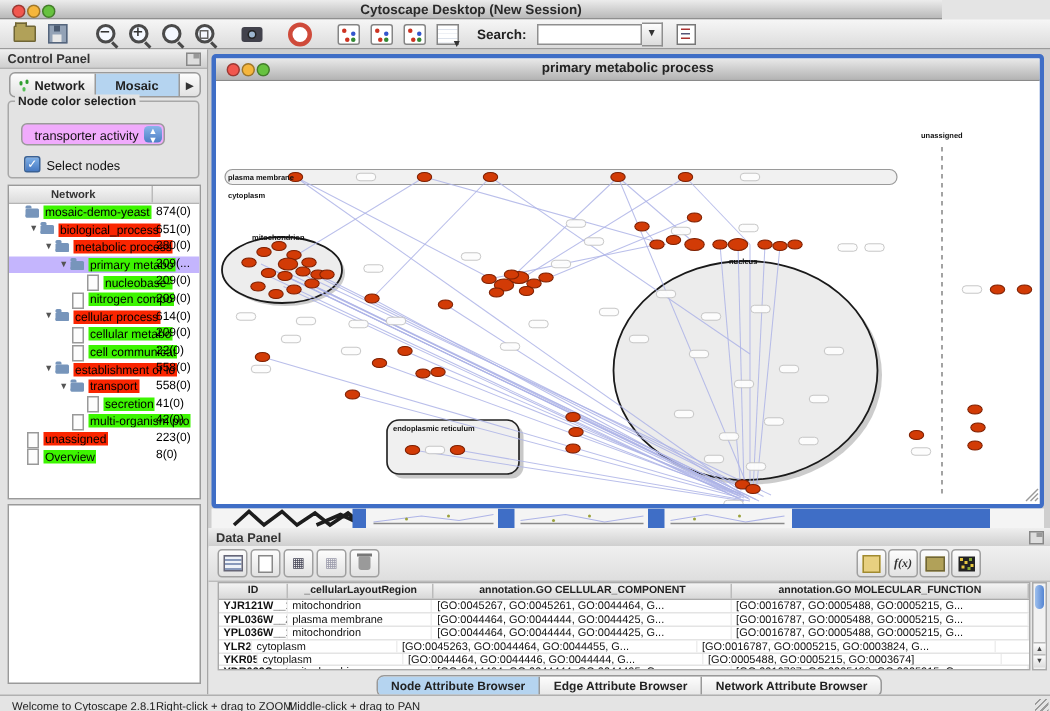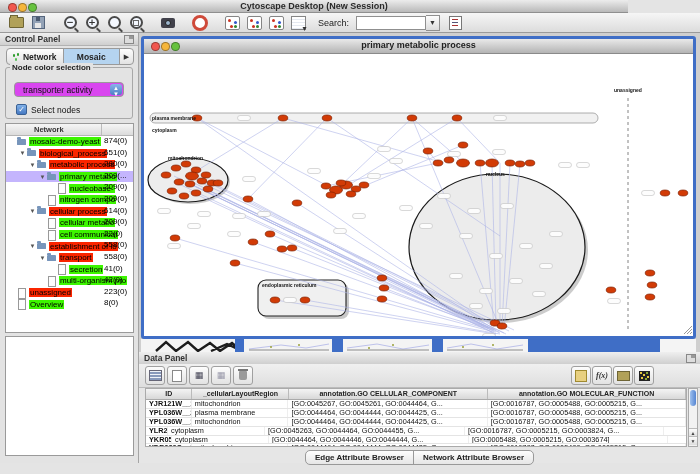--- a/index.html
+++ b/index.html
@@ -29,39 +29,39 @@
   .ic-camera::before{content:"";position:absolute;left:4px;top:2px;width:6px;height:6px;border-radius:50%;background:#9db6cf;border:1px solid #222;box-sizing:border-box;}
   .ic-help{width:10px;height:10px;border:3px solid #cf4a3a;border-radius:50%;background:#fff;position:relative;}
   .ic-help::before{content:"";position:absolute;left:1px;top:-3px;width:2px;height:16px;background:linear-gradient(#fff,#fff);opacity:.0;}
   .ic-net{width:13px;height:12px;border:1px solid #858585;background:#fff;border-radius:2px;position:relative;}
   .ic-net::before{content:"";position:absolute;left:2px;top:2px;width:3px;height:3px;border-radius:50%;background:#cc3322;box-shadow:6px 2px 0 #3355cc,2px 6px 0 #cc3322,6px 6px 0 #338833;}
   .ic-grid{width:13px;height:12px;border:1px solid #858585;background:repeating-linear-gradient(#fff,#fff 2px,#ccd4e2 3px);position:relative;}
   .ic-grid::after{content:"▾";position:absolute;right:-2px;bottom:-4px;font-size:8px;color:#333;}
   .ic-report{width:11px;height:12px;background:#fff;border:1px solid #777;position:relative;}
   .ic-report::before{content:"";position:absolute;left:2px;top:2px;width:6px;height:1px;background:#a33;box-shadow:0 3px 0 #557,0 6px 0 #a33;}
   #search-area{display:flex;align-items:center;margin-left:8px;}
-  #search-label{font-size:9px;color:#222;margin-right:7px;}
+  #search-label{font-size:9px;color:#222;margin-right:7px;font-weight:bold;}
   #search-input{width:64px;height:12px;border:1px solid #8f8f8f;background:#fff;font-size:9px;padding:0 2px;}
   #search-drop{width:13px;height:14px;border:1px solid #8f8f8f;border-left:none;background:linear-gradient(#fdfdfd,#dcdcdc);font-size:7px;color:#333;text-align:center;line-height:13px;}
 
   
   #control-panel{left:0;top:33px;width:139px;height:430px;background:#e3e3e3;border-right:1px solid #a5a5a5;box-sizing:border-box;}
   .panel-header{position:absolute;left:0;top:0;width:100%;height:12px;background:linear-gradient(#efefef,#cfcfcf);border-bottom:1px solid #b2b2b2;}
   .panel-header .ph-title{position:absolute;left:5px;top:1px;font-size:8.5px;font-weight:bold;color:#333;}
   .float-icon{position:absolute;right:4px;top:2px;width:8px;height:7px;border:1px solid #888;background:#ddd;}
   .float-icon::before{content:"";position:absolute;right:0;top:0;width:4px;height:3px;background:#999;}
   #cp-tabs{position:absolute;left:6px;top:15px;width:126px;height:15px;display:flex;border:1px solid #9a9a9a;border-radius:4px;overflow:hidden;background:linear-gradient(#fdfdfd,#e2e2e2);}
   .cp-tab{flex:1;display:flex;align-items:center;justify-content:center;font-size:8.5px;font-weight:bold;color:#222;border-right:1px solid #9a9a9a;gap:3px;}
   .cp-tab.active{background:#b5d4f0;}
   .cp-tab-arrow{width:13px;display:flex;align-items:center;justify-content:center;font-size:7px;color:#333;}
   .mini-net{width:7px;height:7px;position:relative;display:inline-block;}
   .mini-net::before{content:"";position:absolute;left:0;top:1px;width:2.5px;height:2.5px;border-radius:50%;background:#2f9e2f;box-shadow:4px -1px 0 #2f9e2f,2px 4px 0 #57c057;}
   #cp-group{position:absolute;left:5px;top:34px;width:128px;height:52px;border:1px solid #a8a8a8;border-radius:3px;box-sizing:border-box;}
   #cp-group-title{position:absolute;left:4px;top:-5px;background:#e3e3e3;padding:0 2px;font-size:8px;font-weight:bold;color:#222;}
-  #cp-select{position:absolute;left:8px;top:14px;width:110px;height:15px;background:#d946ef;border:1px solid #9a9a9a;border-radius:4px;font-size:8.5px;color:#111;display:flex;align-items:center;padding-left:8px;box-sizing:border-box;}
+  #cp-select{position:absolute;left:8px;top:14px;width:96px;height:15px;background:#f0abfc;border:1px solid #9a9a9a;border-radius:4px;font-size:8.5px;color:#111;display:flex;align-items:center;padding-left:8px;box-sizing:border-box;}
   #cp-select .stepper{position:absolute;right:1px;top:1px;bottom:1px;width:12px;border-radius:3px;background:linear-gradient(#8ab4ea,#4d7fc6);color:#fff;font-size:6px;line-height:6px;text-align:center;padding-top:1px;box-sizing:border-box;}
   #cp-check-row{position:absolute;left:10px;top:36px;display:flex;align-items:center;gap:4px;}
   #cp-checkbox{width:9px;height:9px;background:linear-gradient(#7fb0e8,#4679c2);border:1px solid #3a6194;border-radius:2px;color:#fff;font-size:8px;line-height:9px;text-align:center;}
   #cp-check-label{font-size:8.5px;color:#111;}
   #cp-treebox{position:absolute;left:5px;top:90px;width:129px;height:210px;background:#fff;border:1px solid #9a9a9a;box-sizing:border-box;overflow:hidden;}
   #tree-head{height:11px;background:linear-gradient(#f5f5f5,#dcdcdc);border-bottom:1px solid #b5b5b5;position:relative;font-size:7.5px;font-weight:bold;color:#333;}
   #tree-head .c1{position:absolute;left:28px;top:1px;} #tree-head .c2{position:absolute;left:99px;top:1px;padding-left:44px;}
   #tree-head .sep{position:absolute;left:95px;top:0;bottom:0;width:1px;background:#bbb;}
   .trow{position:relative;height:11.6px;display:flex;align-items:center;font-size:8px;color:#000;white-space:nowrap;}
   .trow.sel{background:#c4b5fd;}
@@ -611,20 +611,27 @@
           </div>
         </div>
     </div>
     <div id="dp-scroll">
       <span class="thumb"></span>
       <span class="arr" style="bottom:9px">▲</span>
       <span class="arr" style="bottom:1px">▼</span>
     </div>
     <div id="dp-tabs">
         <div id="dp-tabs-inner">
+          <span class="dp-tab active">Node Attribute Browser</span>
           <span class="dp-tab">Edge Attribute Browser</span>
           <span class="dp-tab">Network Attribute Browser</span>
         </div>
       </div>
   </div>
 
+  <div class="abs" id="status-bar">
+    <span style="left:8px">Welcome to Cytoscape 2.8.1</span>
+    <span style="left:104px">Right-click + drag to ZOOM</span>
+    <span style="left:192px">Middle-click + drag to PAN</span>
+    <span id="grip"></span>
+  </div>
 
 </div>
 
 </body></html>

